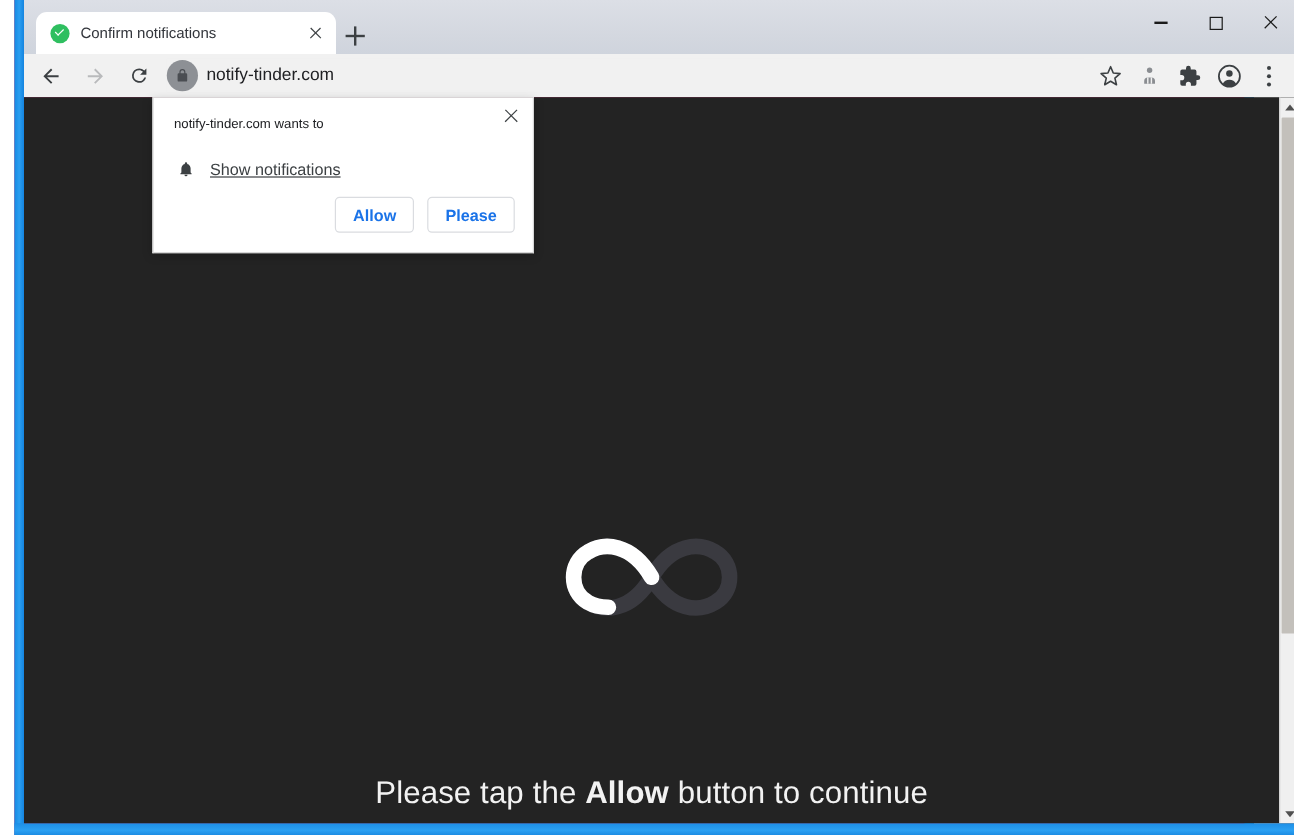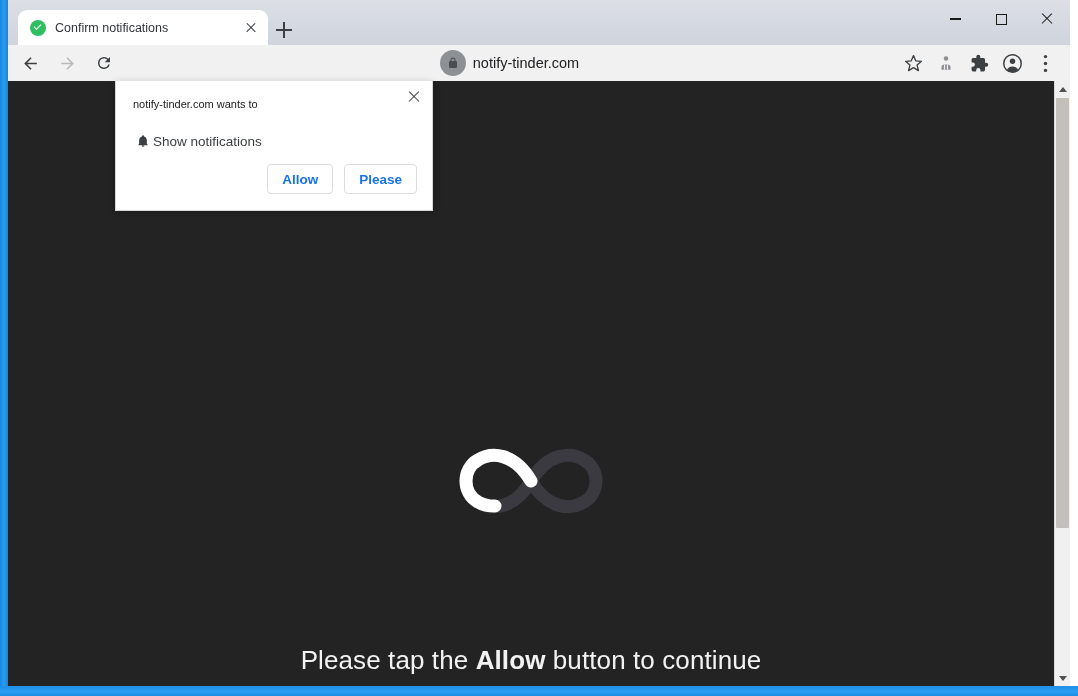--- a/index.html
+++ b/index.html
@@ -11,21 +11,21 @@
     width: 1078px;
     height: 696px;
     overflow: hidden;
     font-family: "Liberation Sans", sans-serif;
     -webkit-font-smoothing: antialiased;
   }
 
   
   .window {
     position: absolute;
-    left: 0; top: 0;
+    left: 12px; top: 0;
     width: 1033px;
     height: 696px;
     background: #be185d;
     box-sizing: border-box;
   }
   .frame-left, .frame-right, .frame-bottom {
     position: absolute;
     background: linear-gradient(90deg, #1688e2 0%, #2a9ef0 50%, #1484e0 100%);
   }
   .frame-left  { left: 0;  top: 0; width: 8px;  height: 696px; }
@@ -162,21 +162,20 @@
   }
   .nav-btn svg { display: block; }
   .omnibox {
     flex: 1 1 auto;
     height: 28px;
     margin-left: 8px;
     margin-right: 6px;
     display: flex;
     align-items: center;
     background: #f1f1f1;
-    justify-content: center;
   }
   .lockchip {
     width: 26px; height: 26px;
     border-radius: 50%;
     background: #8d9095;
     display: flex;
     align-items: center;
     justify-content: center;
     flex: 0 0 auto;
     cursor: pointer;
@@ -307,22 +306,24 @@
     color: #202124;
   }
   .perm-row {
     position: absolute;
     left: 17px; top: 49px;
     display: flex;
     align-items: center;
   }
   .perm-bell { width: 20px; height: 22px; flex: 0 0 auto; display:flex; align-items:center; justify-content:center;}
   .perm-label {
+    margin-left: 10px;
     font-size: 13.5px;
     color: #3c4043;
+    text-decoration: underline;
   }
   .perm-actions {
     position: absolute;
     right: 15px; bottom: 16px;
     display: flex;
     gap: 11px;
   }
   .perm-btn {
     min-width: 63px;
     height: 30px;

